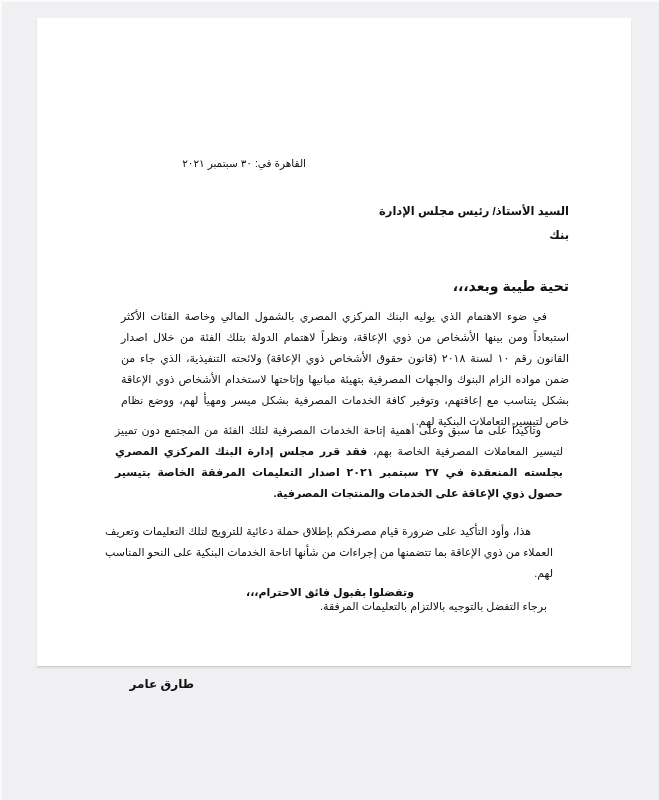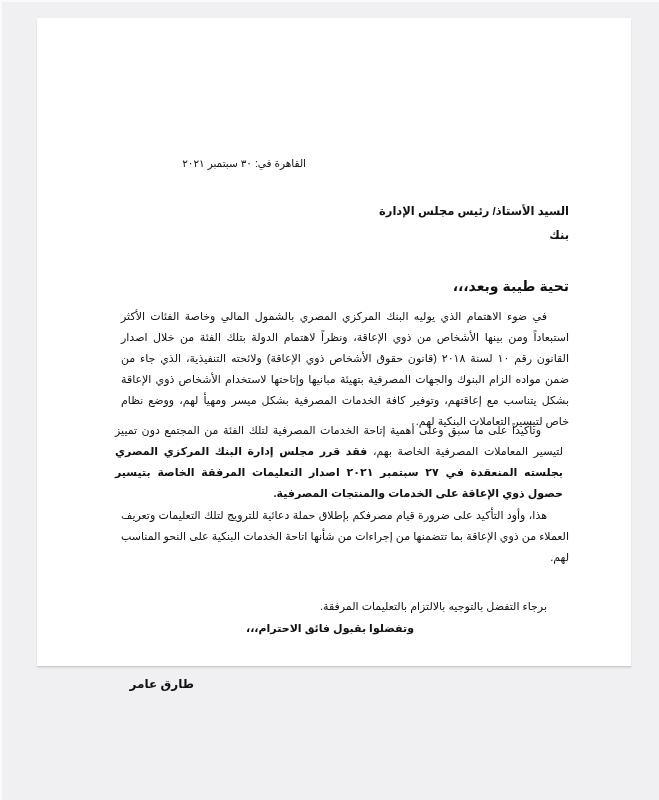--- a/index.html
+++ b/index.html
@@ -82,21 +82,21 @@
   .p2 { top: 396px; }
   .p3 { top: 487px; }
   .p4 {
     position: absolute;
     top: 582px;
     right: 22px;
     white-space: nowrap;
   }
   .closing {
     position: absolute;
-    top: 604px;
+    top: 568px;
     right: 155px;
     font-weight: bold;
     white-space: nowrap;
   }
   .signature {
     position: absolute;
     top: 659px;
     right: 375px;
     font-weight: bold;
     font-size: 12px;
@@ -109,19 +109,19 @@
 
 <div class="viewer">
   <div class="page">
     <div class="doc">
       <div class="date">القاهرة في: ٣٠ سبتمبر ٢٠٢١</div>
       <div class="addressee">السيد الأستاذ/ رئيس مجلس الإدارة</div>
       <div class="bank">بنك</div>
       <div class="greeting">تحية طيبة وبعد،،،</div>
       <p class="para p1" style="margin:0">في ضوء الاهتمام الذي يوليه البنك المركزي المصري بالشمول المالي وخاصة الفئات الأكثر استبعاداً ومن بينها الأشخاص من ذوي الإعاقة، ونظراً لاهتمام الدولة بتلك الفئة من خلال اصدار القانون رقم ١٠ لسنة ٢٠١٨ (قانون حقوق الأشخاص ذوي الإعاقة) ولائحته التنفيذية، الذي جاء من ضمن مواده الزام البنوك والجهات المصرفية بتهيئة مبانيها وإتاحتها لاستخدام الأشخاص ذوي الإعاقة بشكل يتناسب مع إعاقتهم، وتوفير كافة الخدمات المصرفية بشكل ميسر ومهيأ لهم، ووضع نظام خاص لتيسير التعاملات البنكية لهم.</p>
       <p class="para p2" style="margin:6px"><span>وتأكيداً على ما سبق وعلى أهمية إتاحة الخدمات المصرفية لتلك الفئة من المجتمع دون تمييز لتيسير المعاملات المصرفية الخاصة بهم، </span><b>فقد قرر مجلس إدارة البنك المركزي المصري بجلسته المنعقدة في ٢٧ سبتمبر ٢٠٢١ اصدار التعليمات المرفقة الخاصة بتيسير حصول ذوي الإعاقة على الخدمات والمنتجات المصرفية.</b></p>
-      <p class="para p3" style="margin:0">هذا، وأود التأكيد على ضرورة قيام مصرفكم بإطلاق حملة دعائية للترويج لتلك التعليمات وتعريف العملاء من ذوي الإعاقة بما تتضمنها من إجراءات من شأنها اتاحة الخدمات البنكية على النحو المناسب لهم.</p>
+      <p class="para p3" style="margin:16px">هذا، وأود التأكيد على ضرورة قيام مصرفكم بإطلاق حملة دعائية للترويج لتلك التعليمات وتعريف العملاء من ذوي الإعاقة بما تتضمنها من إجراءات من شأنها اتاحة الخدمات البنكية على النحو المناسب لهم.</p>
       <div class="p4">برجاء التفضل بالتوجيه بالالتزام بالتعليمات المرفقة.</div>
       <div class="closing">وتفضلوا بقبول فائق الاحترام،،،</div>
       <div class="signature">طارق عامر</div>
     </div>
   </div>
 </div>
 
 </body></html>

